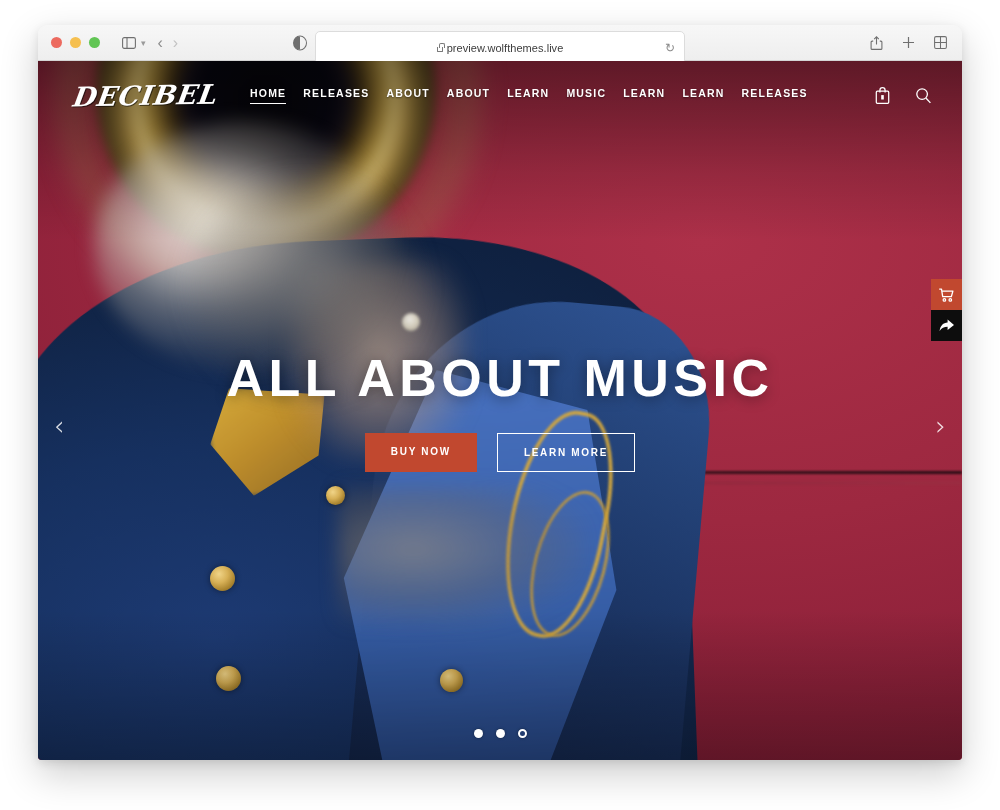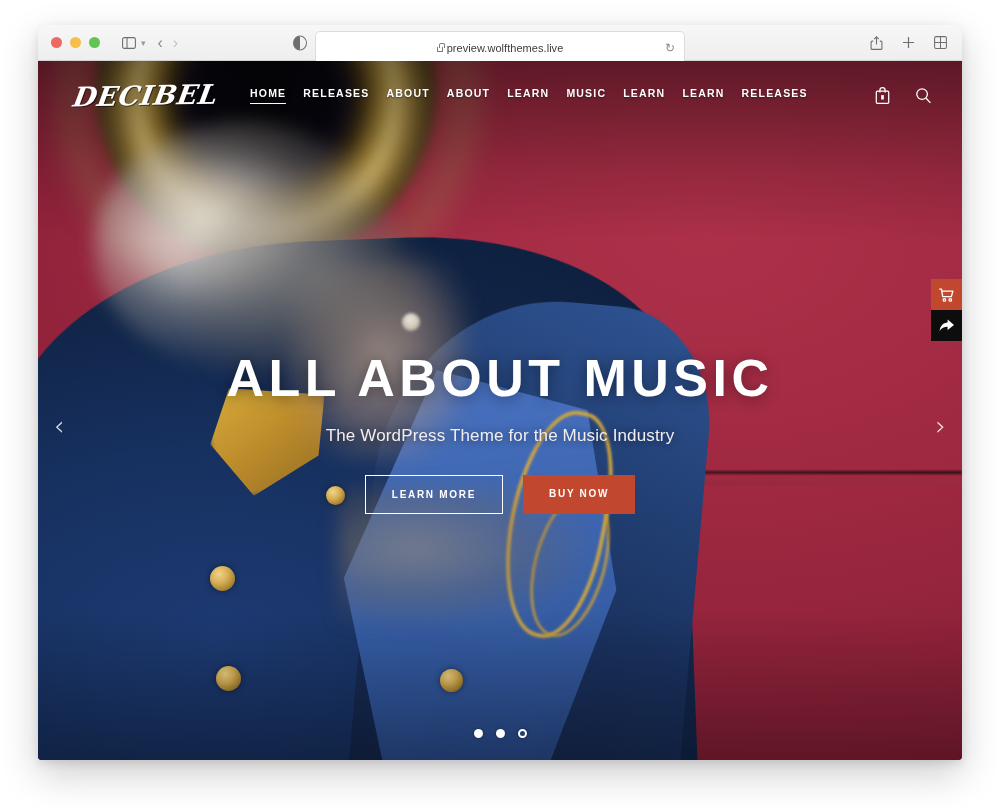--- a/index.html
+++ b/index.html
@@ -609,24 +609,23 @@
               <circle cx="7.1" cy="7.1" r="5.3"></circle>
               <line x1="11.1" y1="11.3" x2="15.4" y2="15.9"></line>
             </svg>
           </div>
 
         </div>
       </div>
 
       <div class="hero-content">
         <div class="hero-title">ALL ABOUT MUSIC</div>
-        <div class="hero-sub">The WordPress Theme for the Music Industry</div>
         <div class="hero-btns">
+          <div class="btn btn-primary">BUY NOW</div>
           <div class="btn btn-ghost">LEARN MORE</div>
-          <div class="btn btn-primary">BUY NOW</div>
         </div>
       </div>
 
       <div class="slider-arrow left">‹</div>
       <div class="slider-arrow right">›</div>
 
       <div class="dots">
         <div class="pdot"></div>
         <div class="pdot"></div>
         <div class="pdot active"></div>

